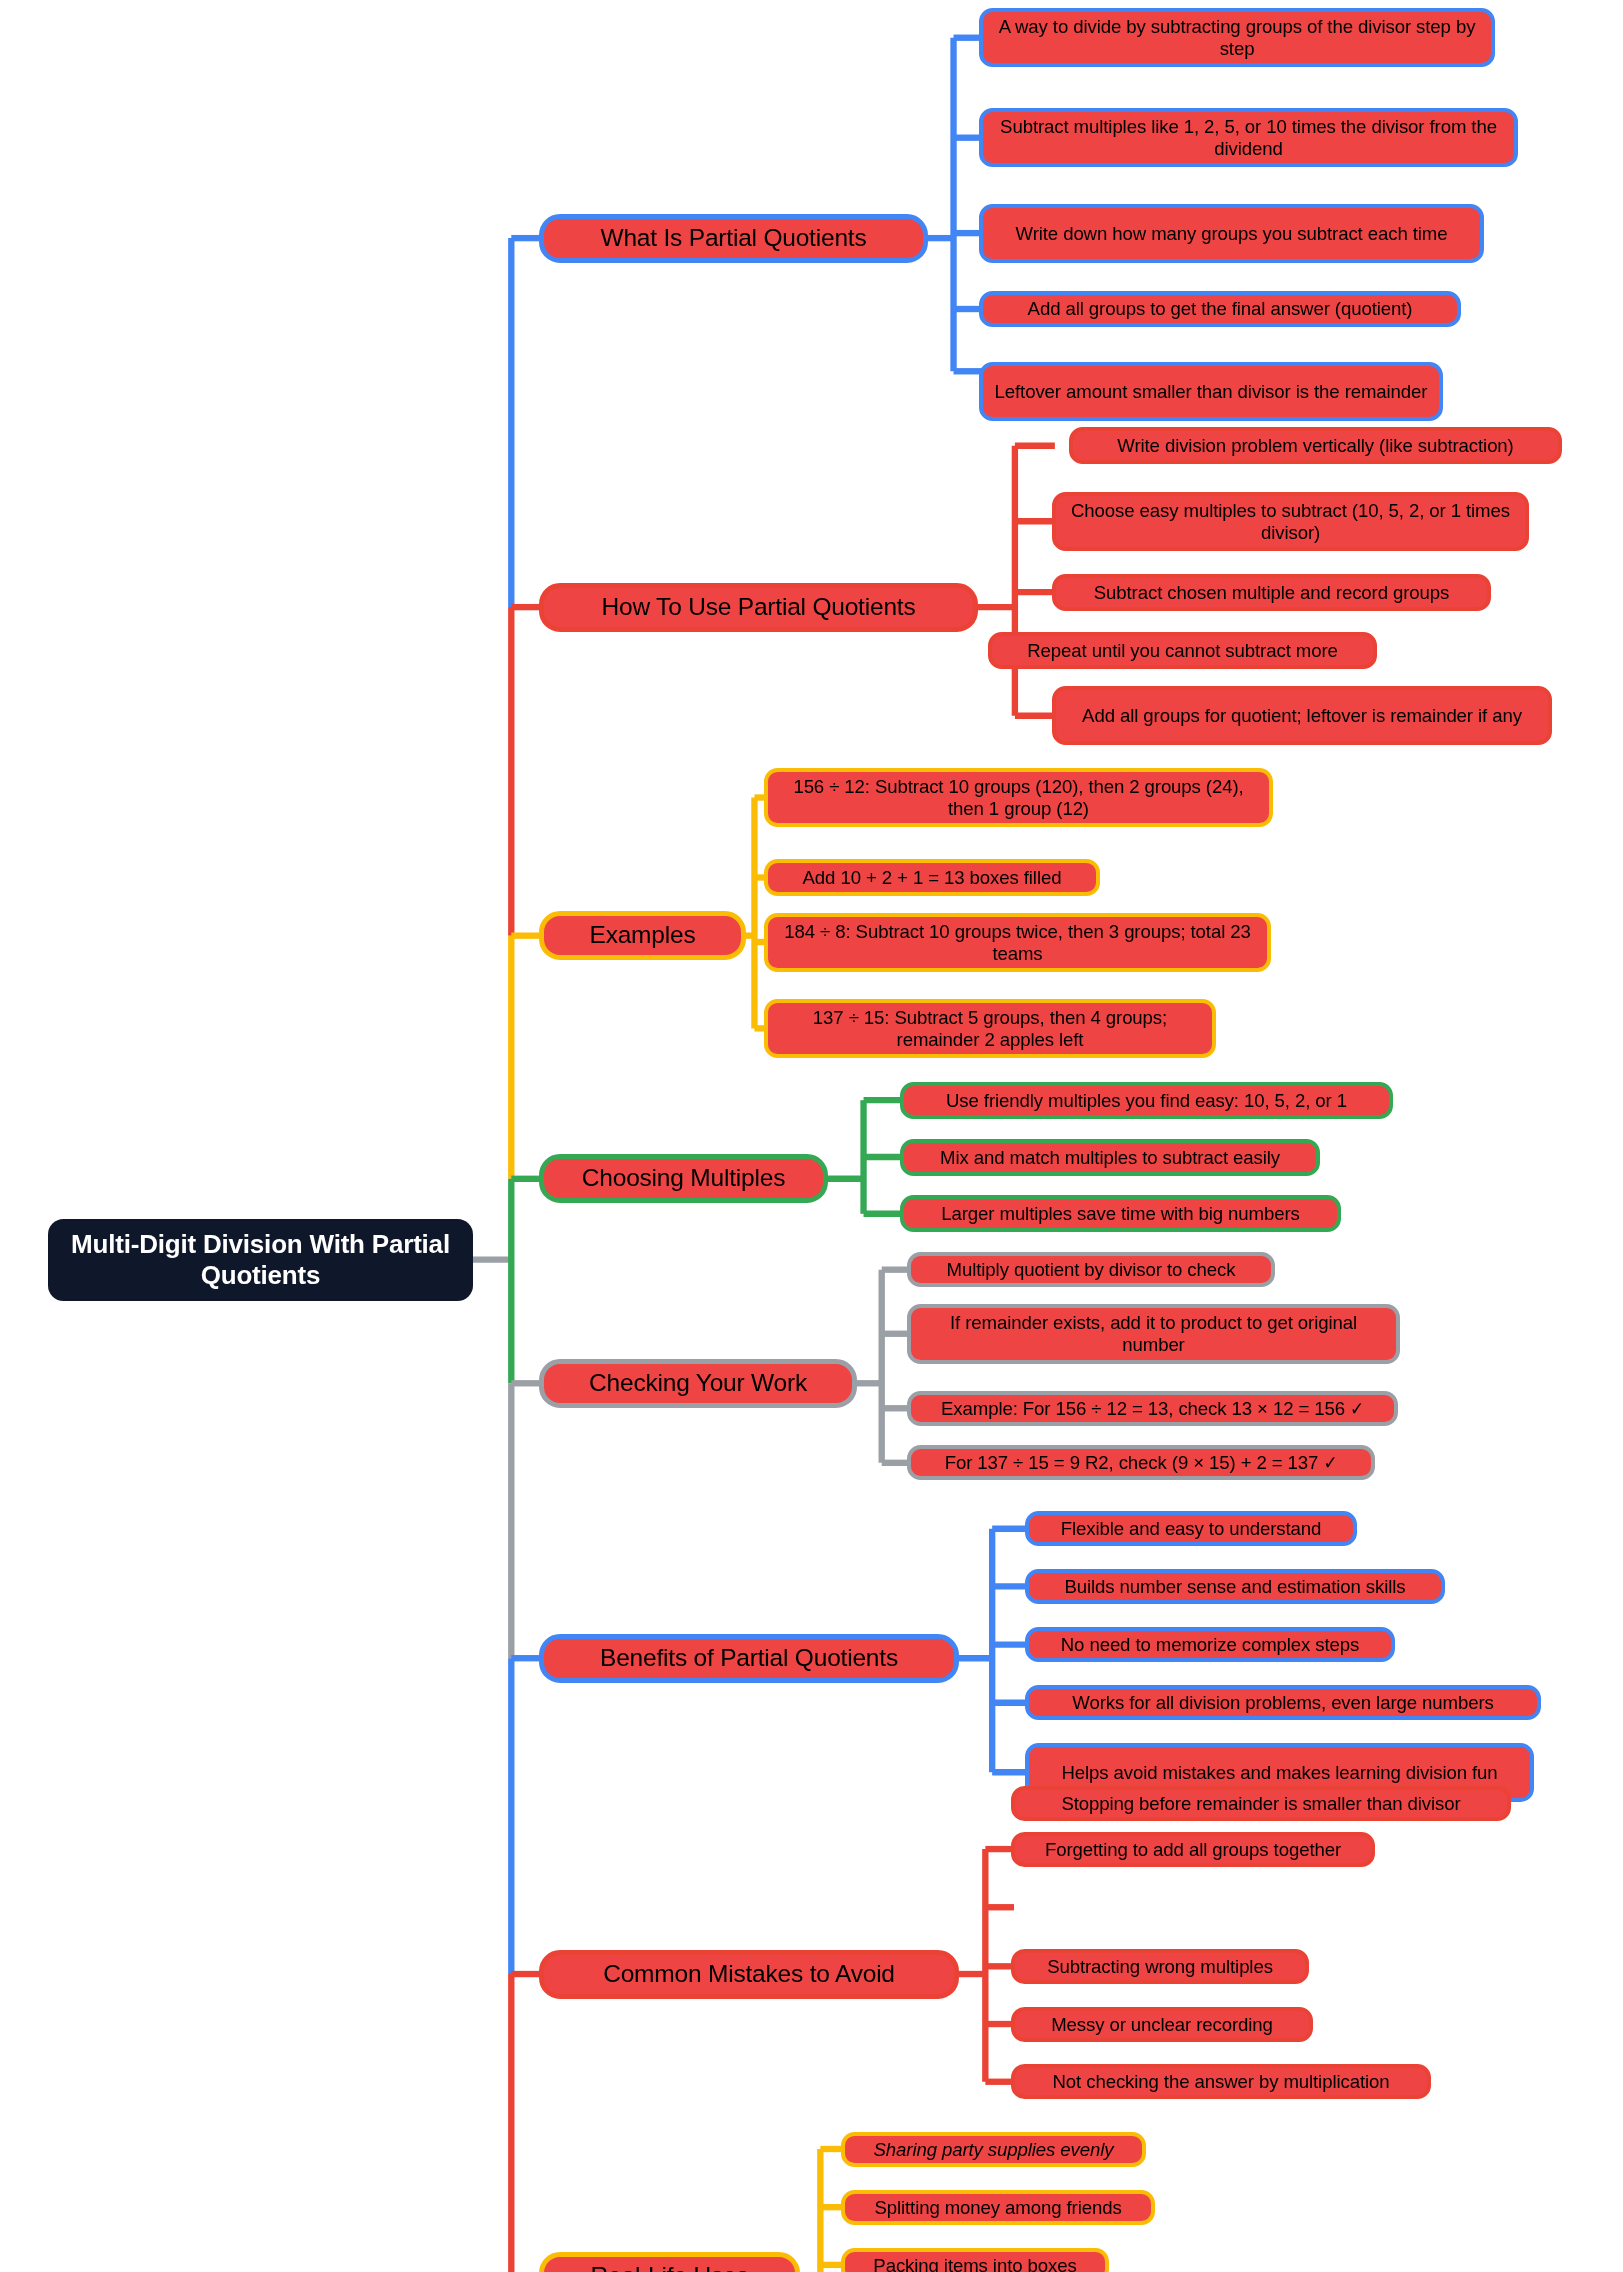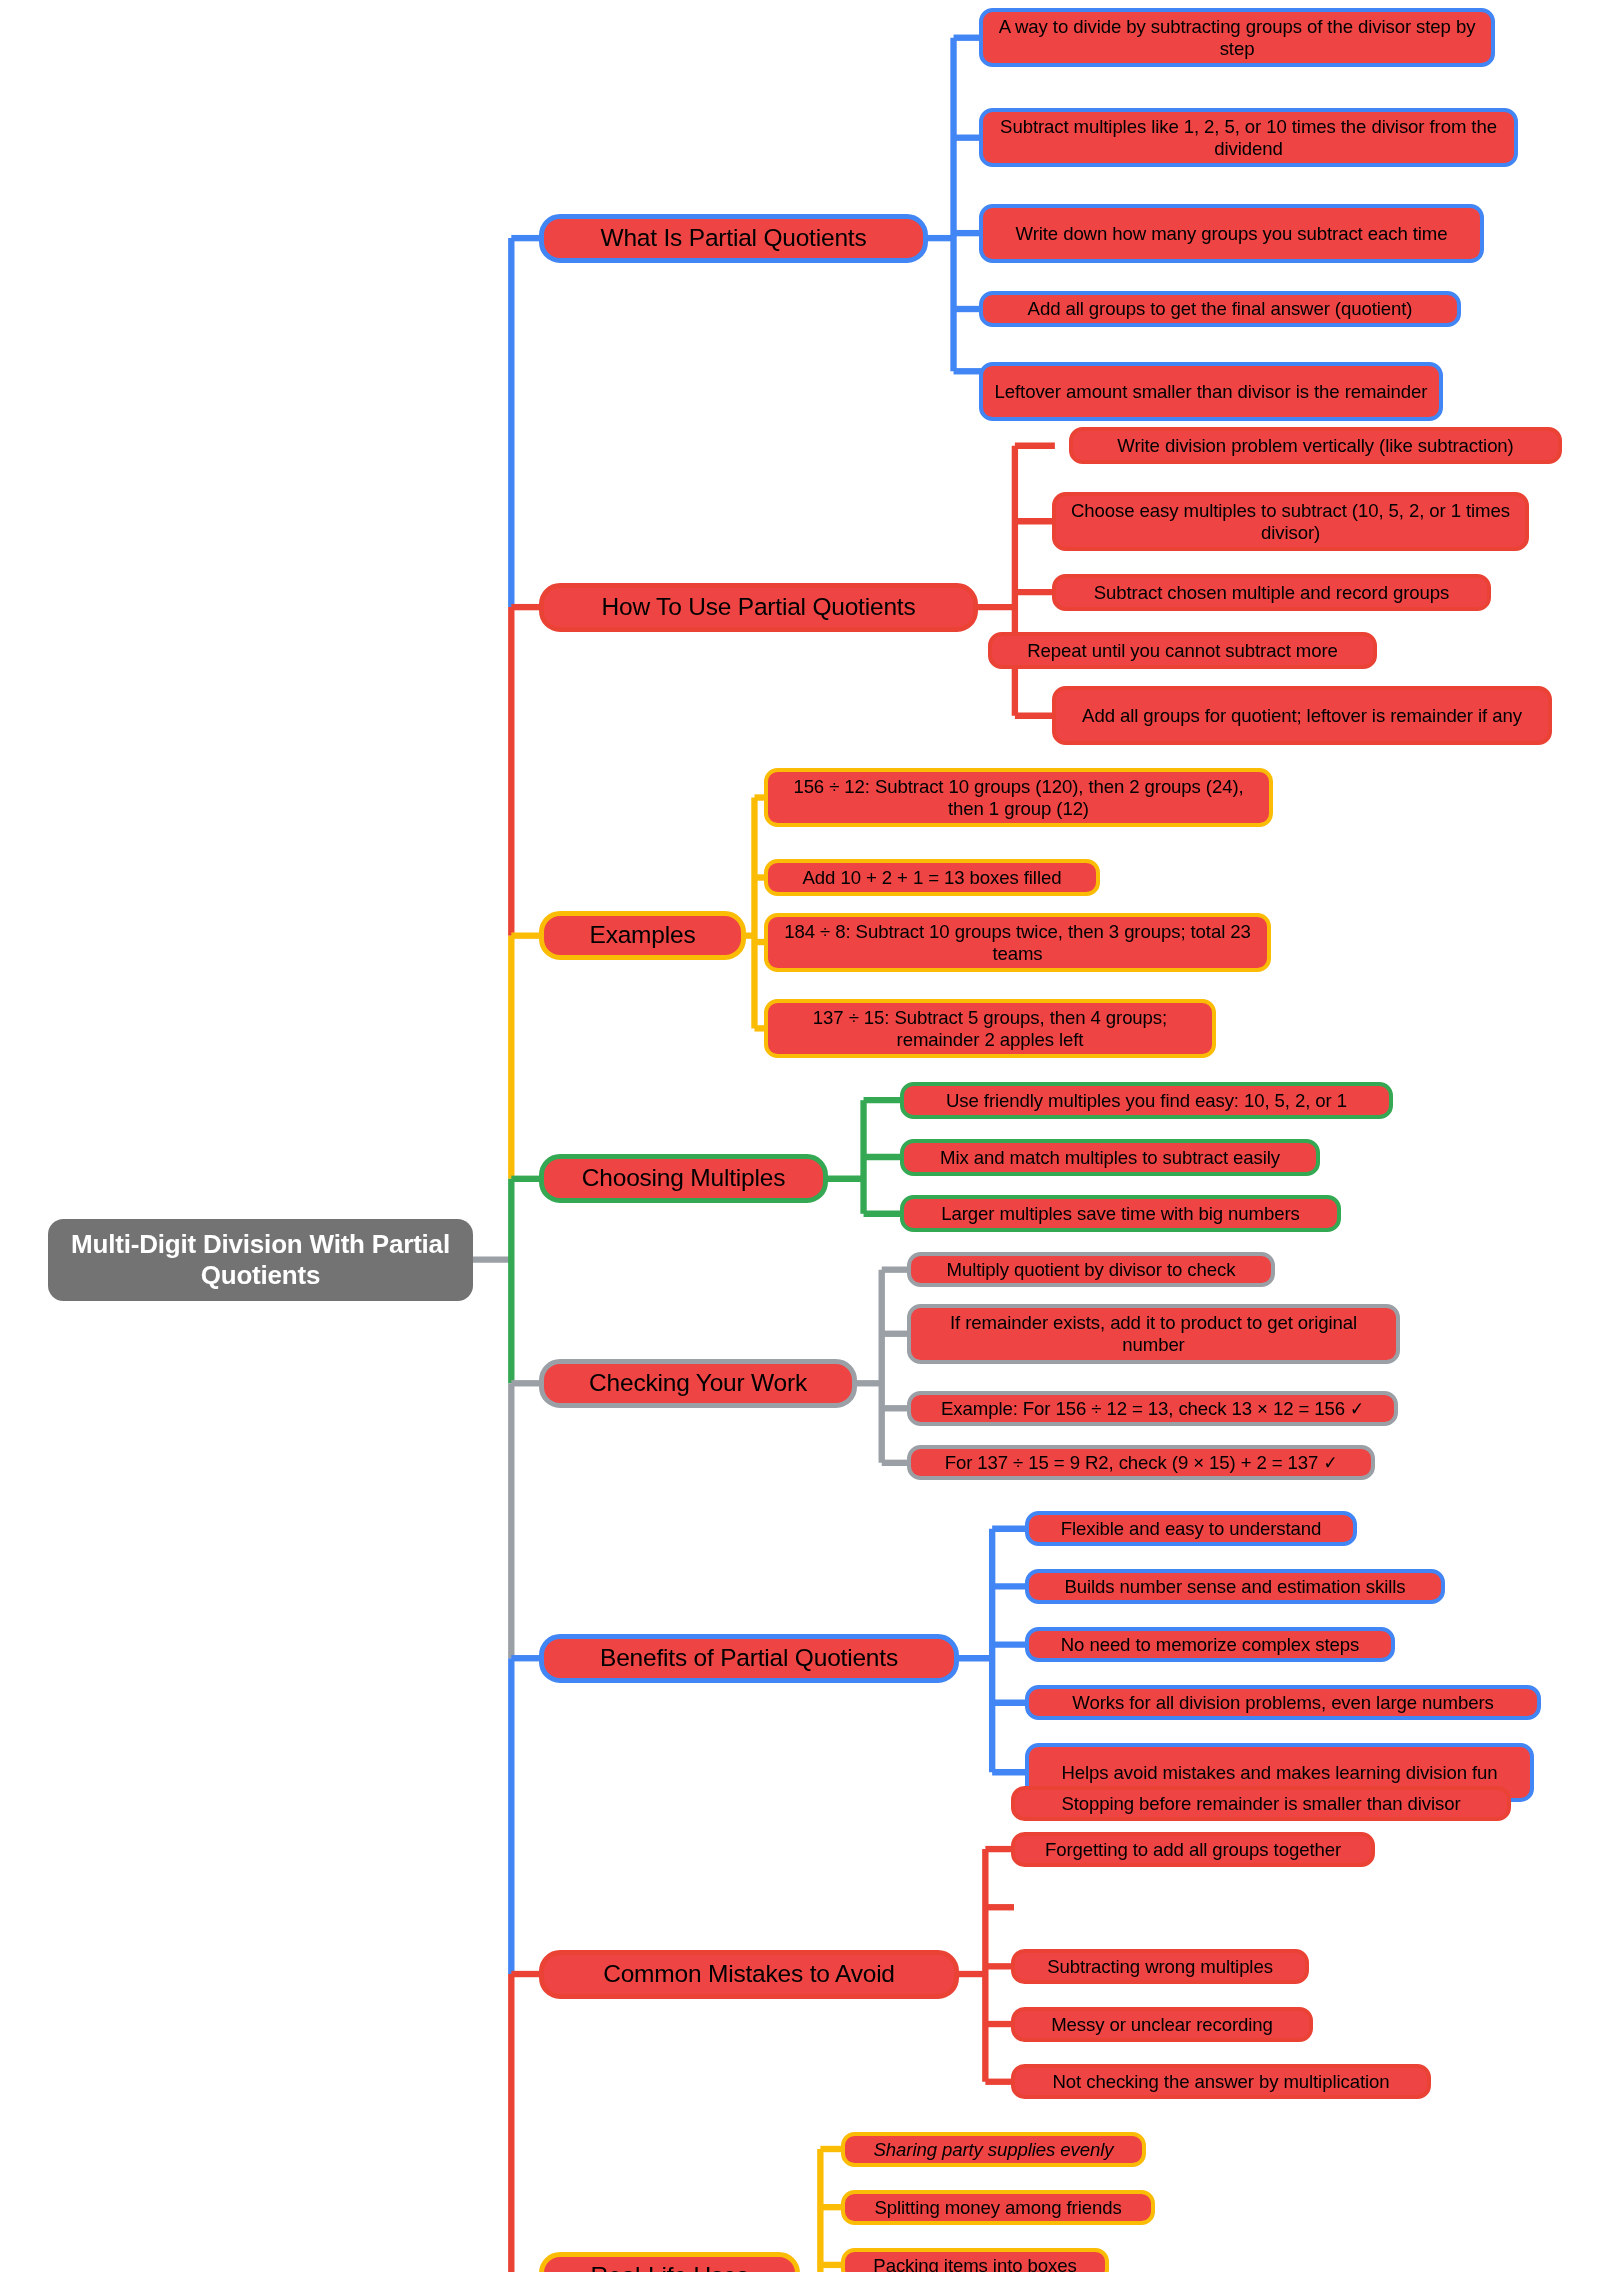--- a/index.html
+++ b/index.html
@@ -40,21 +40,21 @@
     justify-content: center;
     text-align: center;
     background: #ef4444;
     color: #000000;
     line-height: 1.18;
     padding: 2.7px 10px;
   }
 
   
   .node.root {
-    background: #737373;
+    background: #0f172a;
     color: #ffffff;
     border: none;
     border-radius: 15.5px;
     font-weight: bold;
     font-size: 26px;
     letter-spacing: -0.2px;
     padding: 4.5px 12.7px;
     font-stretch: condensed;
   }
 

